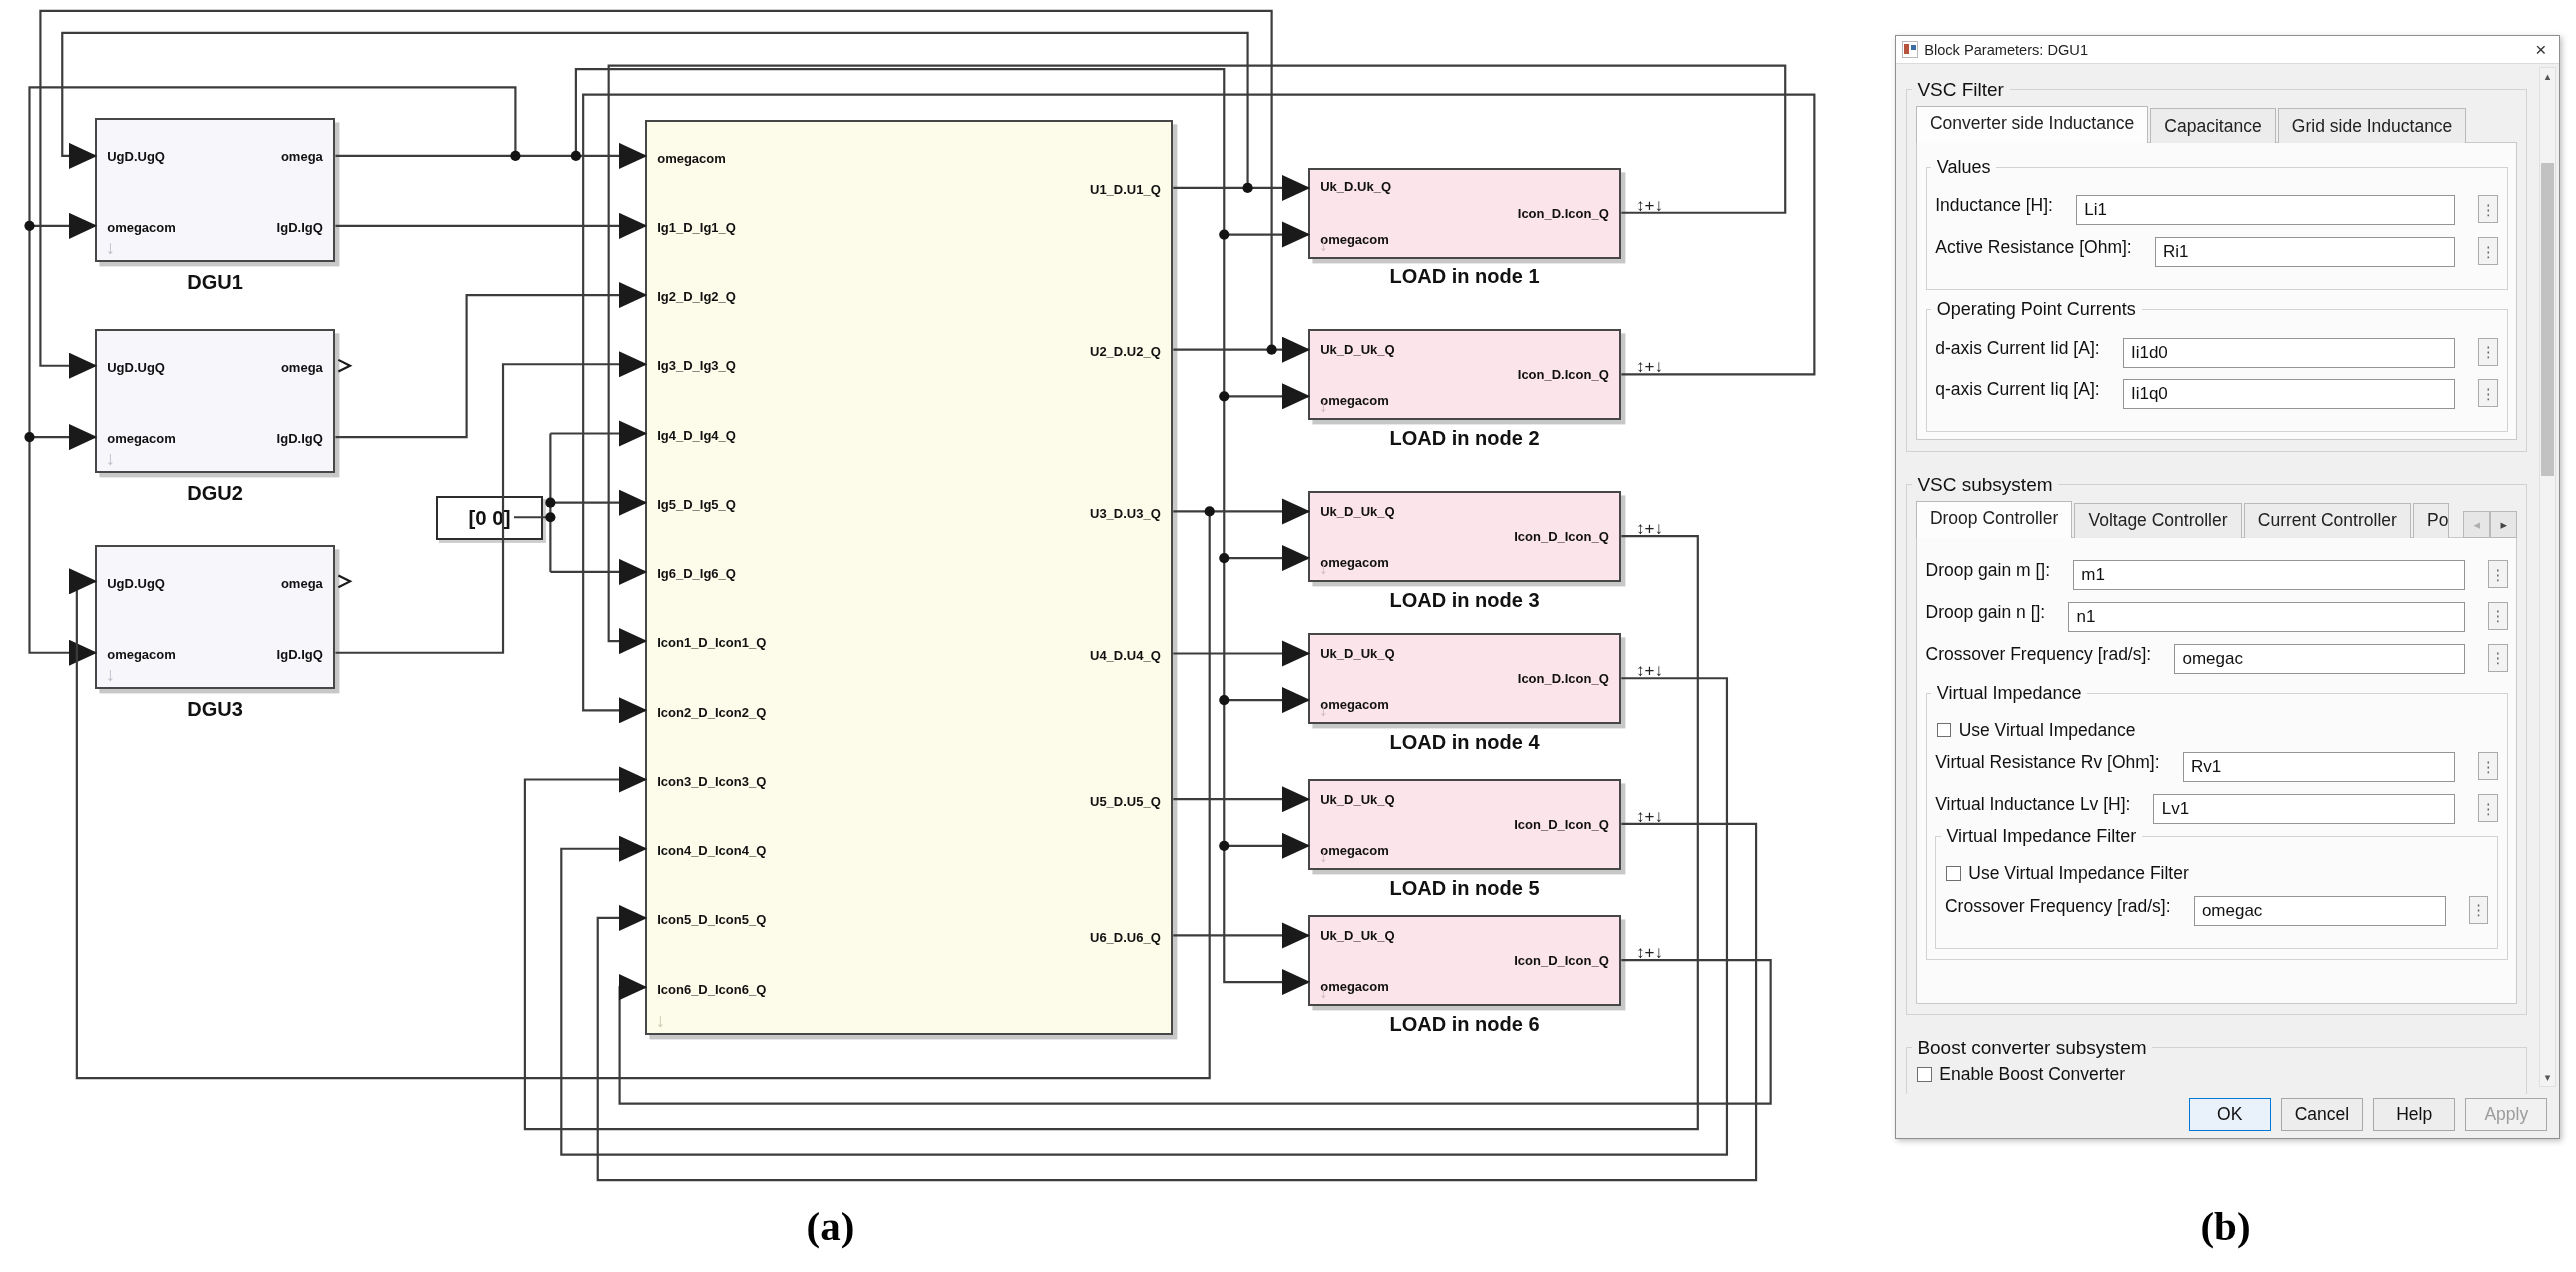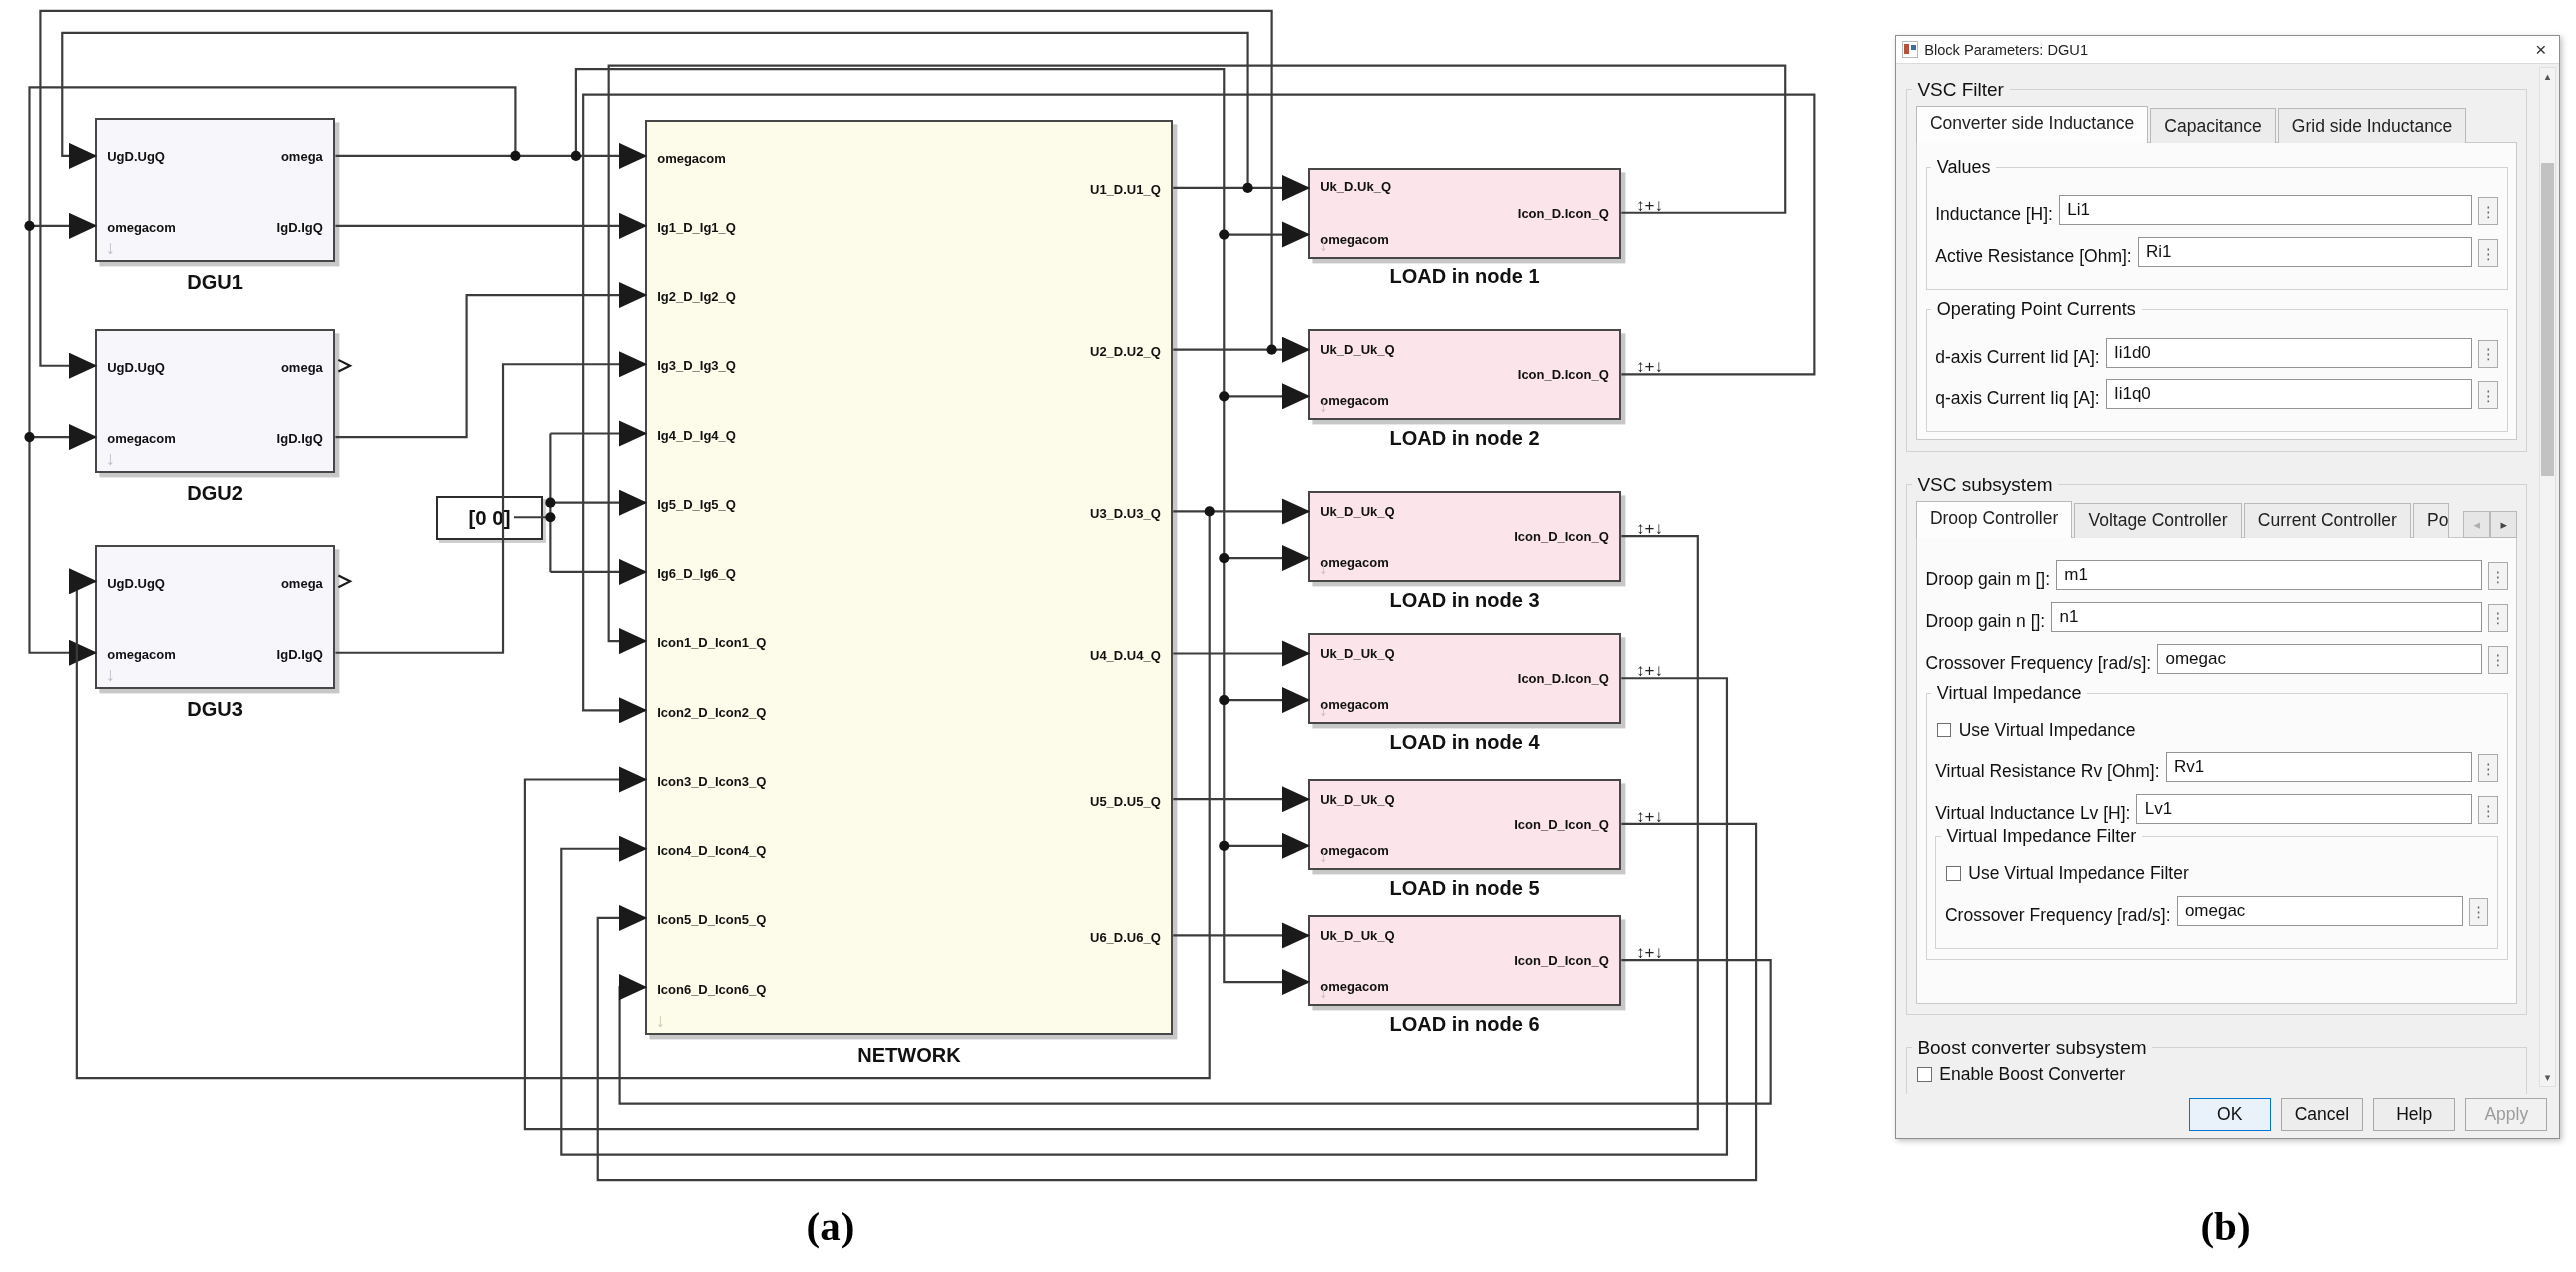--- a/index.html
+++ b/index.html
@@ -41,21 +41,21 @@
   .tabs{display:flex;align-items:flex-end;position:relative;z-index:2;}
   .tab{font-size:17.5px;color:#222;background:#ececec;border:0.7px solid #b9b9b9;border-bottom:none;
        padding:6.6px 13px;margin-right:2.2px;white-space:nowrap;}
   .tab.active{background:#fdfdfd;padding-bottom:8.7px;}
   .tab.trunc{overflow:hidden;max-width:47px;padding-right:0;}
   .tabscroll{margin-left:auto;display:flex;}
   .tabscroll .ts{width:25px;height:25px;border:0.7px solid #b9b9b9;background:#e6e6e6;display:flex;
                  align-items:center;justify-content:center;font-size:13px;color:#444;}
   .tabscroll .ts.dim{color:#aeaeae;}
   .tabpanel{border:0.7px solid #c9c9c9;background:#fbfbfb;margin-top:-0.7px;padding:10.2px 8.7px 7.3px 8.7px;position:relative;z-index:1;}
-  .frow{display:flex;align-items:flex-end;gap:6px;margin:11.7px 0;}
+  .frow{display:flex;align-items:flex-start;gap:23px;margin:11.7px 0;}
   .flabel{font-size:17.5px;color:#111;white-space:nowrap;}
   .fin{flex:1;height:28px;border:0.7px solid #949494;background:#fff;font-family:"Liberation Sans",sans-serif;
        font-size:17px;color:#111;padding:0 7.3px;min-width:44px;}
   .pbtn{width:17.5px;height:26px;border:0.7px solid #ababab;background:#f3f3f3;display:flex;align-items:center;
         justify-content:center;font-size:14.6px;color:#666;}
   .cbrow{display:flex;align-items:center;gap:7.3px;margin:10.2px 0 8.7px 1.5px;}
   .cb{width:14.6px;height:14.6px;border:1.5px solid #6f6f6f;background:#fff;box-sizing:border-box;}
   .cblabel{font-size:17.5px;color:#111;white-space:nowrap;}
   .dlg-buttons{position:absolute;right:11.7px;bottom:7.3px;display:flex;gap:10.2px;}
   .btn{min-width:80px;height:31px;border:0.7px solid #a7a7a7;background:#ededed;font-size:17.5px;color:#111;
@@ -181,21 +181,20 @@
     <span class="port pl" style="top:786px;">Icon5_D_Icon5_Q</span>
     <span class="port pl" style="top:856px;">Icon6_D_Icon6_Q</span>
     <span class="port pr" style="top:56px;">U1_D.U1_Q</span>
     <span class="port pr" style="top:218px;">U2_D.U2_Q</span>
     <span class="port pr" style="top:380px;">U3_D.U3_Q</span>
     <span class="port pr" style="top:522px;">U4_D.U4_Q</span>
     <span class="port pr" style="top:668px;">U5_D.U5_Q</span>
     <span class="port pr" style="top:804px;">U6_D.U6_Q</span>
     <span class="mask-arrow" style="color:#c9c9b4;">↓</span>
   </div>
-  <div class="blk-name" style="left:645px;top:1044px;width:528px;">NETWORK</div>
 
   <div class="sim-block load" style="left:1308px;top:168px;width:313px;height:91px;">
     <span class="port pl" style="top:5px;">Uk_D.Uk_Q</span>
     <span class="port pr" style="top:32px;">Icon_D.Icon_Q</span>
     <span class="port pl" style="top:58px;">omegacom</span>
     <span class="mask-arrow">↓</span>
     <span class="load-badge">↕+↓</span>
   </div>
   <div class="blk-name" style="left:1308px;top:265px;width:313px;">LOAD in node 1</div>
 

